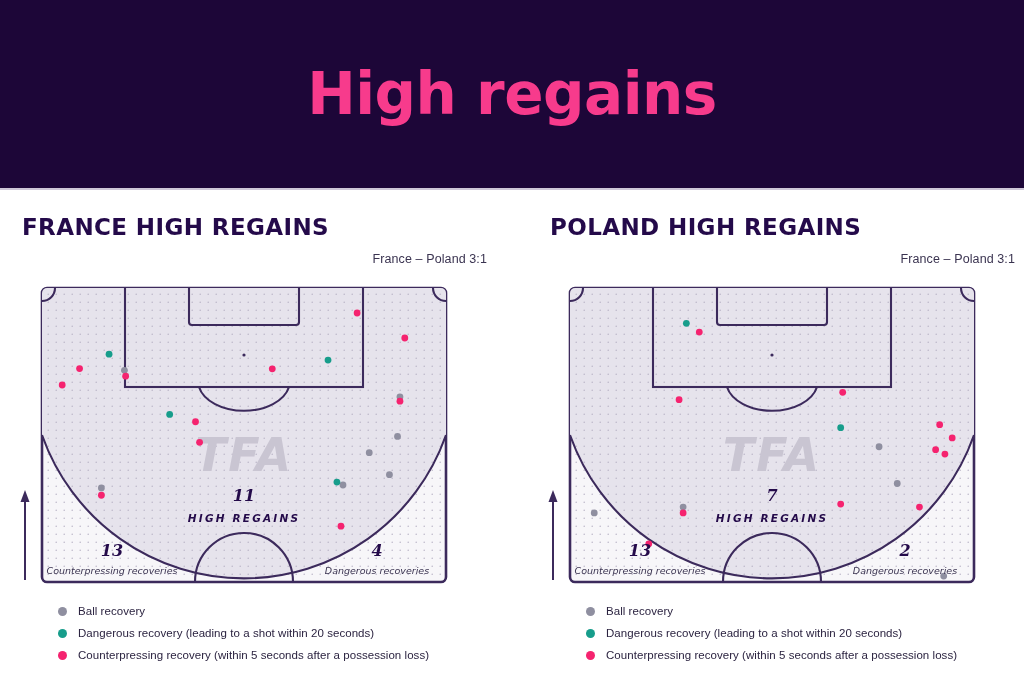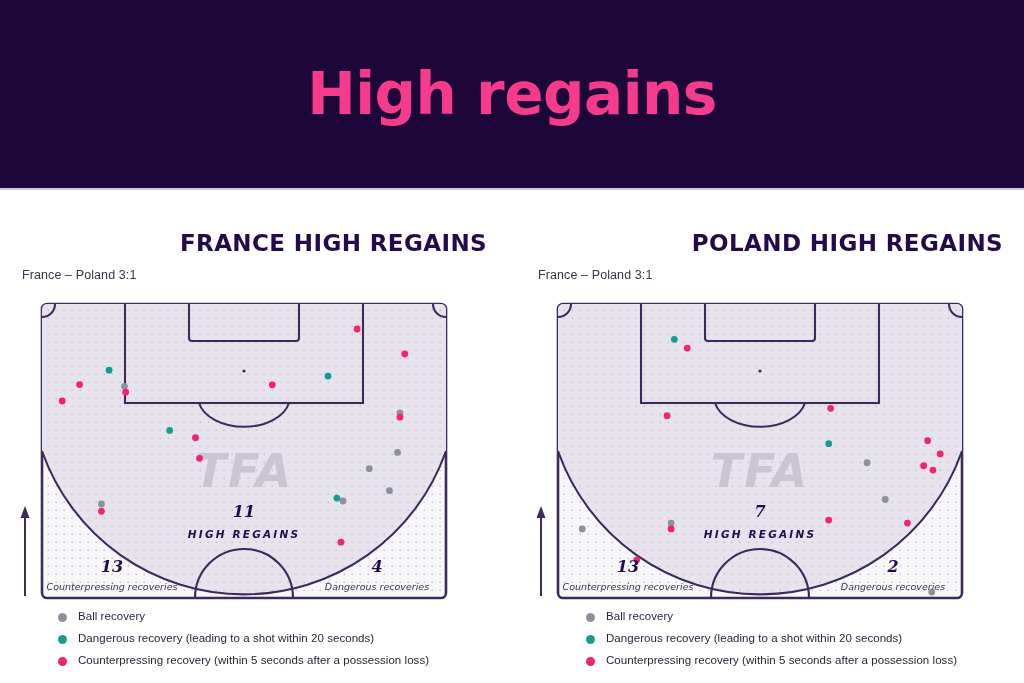--- a/index.html
+++ b/index.html
@@ -26,54 +26,54 @@
     font-family:"DejaVu Sans", sans-serif;
   }
   .banner-rule{
     position:absolute;left:0;top:188px;width:1024px;height:2px;
     background:#cfc7d8;
   }
 
   
   .panel{position:absolute;top:190px;width:465px;height:430px;}
   .panel.left{left:22px;}
-  .panel.right{left:538px;}
+  .panel.right{left:550px;}
 
   .panel-title{
-    text-align:right;
+    text-align:left;
     color:#240a4a;
     font-size:23px;
     font-weight:bold;
     letter-spacing:0.4px;
     margin:0;
-    padding-top:40px;
+    padding-top:24px;
     font-family:"DejaVu Sans", sans-serif;
   }
   .panel-sub{
-    text-align:left;
+    text-align:right;
     color:#3a3350;
     font-size:12.5px;
     margin:0;
     padding-top:12px;
     letter-spacing:0.1px;
   }
 
   
   .pitch-wrap{position:relative;margin-top:19px;height:300px;font-style:italic;}
   .pitch-svg{position:absolute;left:17px;top:0;}
   .arrow-svg{position:absolute;left:-10px;top:0;}
 
   
   .legend{
     position:absolute;top:600px;width:460px;
   }
   .legend.left{left:58px;}
   .legend.right{left:586px;}
   .legend-row{
-    display:flex;align-items:flex-end;
+    display:flex;align-items:center;
     height:22px;
   }
   .legend-dot{
     width:9px;height:9px;border-radius:50%;
     margin-right:11px;flex:0 0 auto;
   }
   .legend-label{
     color:#2b2340;font-size:11.5px;letter-spacing:0.05px;
     white-space:nowrap;
   }

